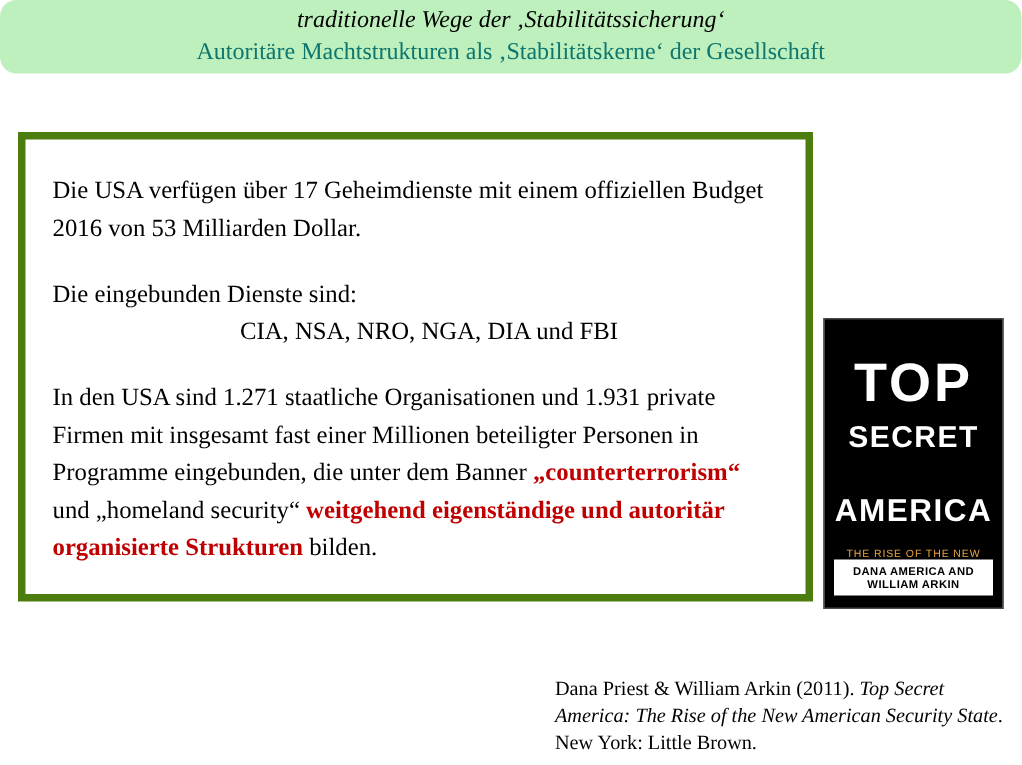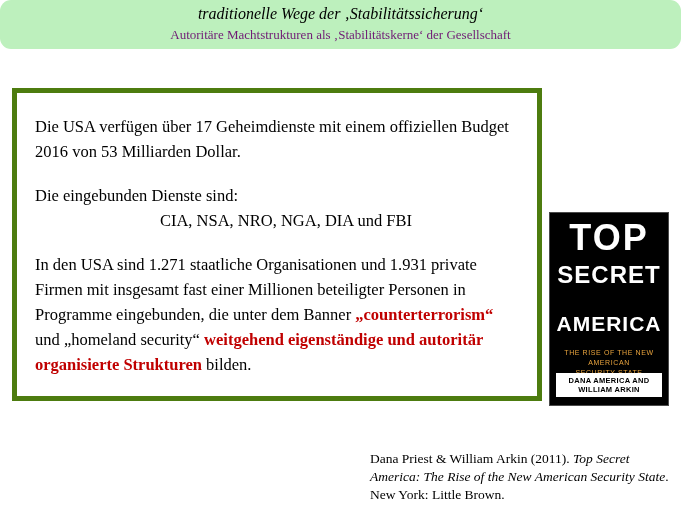--- a/index.html
+++ b/index.html
@@ -30,22 +30,22 @@
     border-radius: 11px;
   }
   #header-banner .line1 {
     font-style: italic;
     font-size: 16px;
     color: #000000;
     line-height: 20px;
     white-space: nowrap;
   }
   #header-banner .line2 {
-    font-size: 13px;
-    color: #701a75;
+    font-size: 16px;
+    color: #0f766e;
     line-height: 22px;
     white-space: nowrap;
   }
 
   
   #text-box {
     position: absolute;
     left: 12px;
     top: 88px;
     width: 530px;
@@ -79,37 +79,37 @@
     left: 549px;
     top: 212px;
     width: 120px;
     height: 194px;
     background: #000000;
     border: 1px solid #4a4a4a;
     box-sizing: border-box;
     overflow: hidden;
   }
   #book-cover .bc-top {
-    padding-top: 7px;
+    padding-top: 24px;
     text-align: center;
   }
   #book-cover .bc-word {
     font-family: "Liberation Sans", sans-serif;
     font-weight: bold;
     color: #ffffff;
     letter-spacing: 1px;
     line-height: 1.0;
   }
   #book-cover .bc-top-big {
     font-size: 36px;
     line-height: 36px;
     letter-spacing: 2px;
   }
   #book-cover .bc-secret {
-    font-size: 24px;
+    font-size: 20px;
     line-height: 30px;
     margin-top: 4px;
   }
   #book-cover .bc-america {
     font-size: 21px;
     line-height: 28px;
     margin-top: 20px;
   }
   #book-cover .bc-sub {
     margin-top: 10px;

